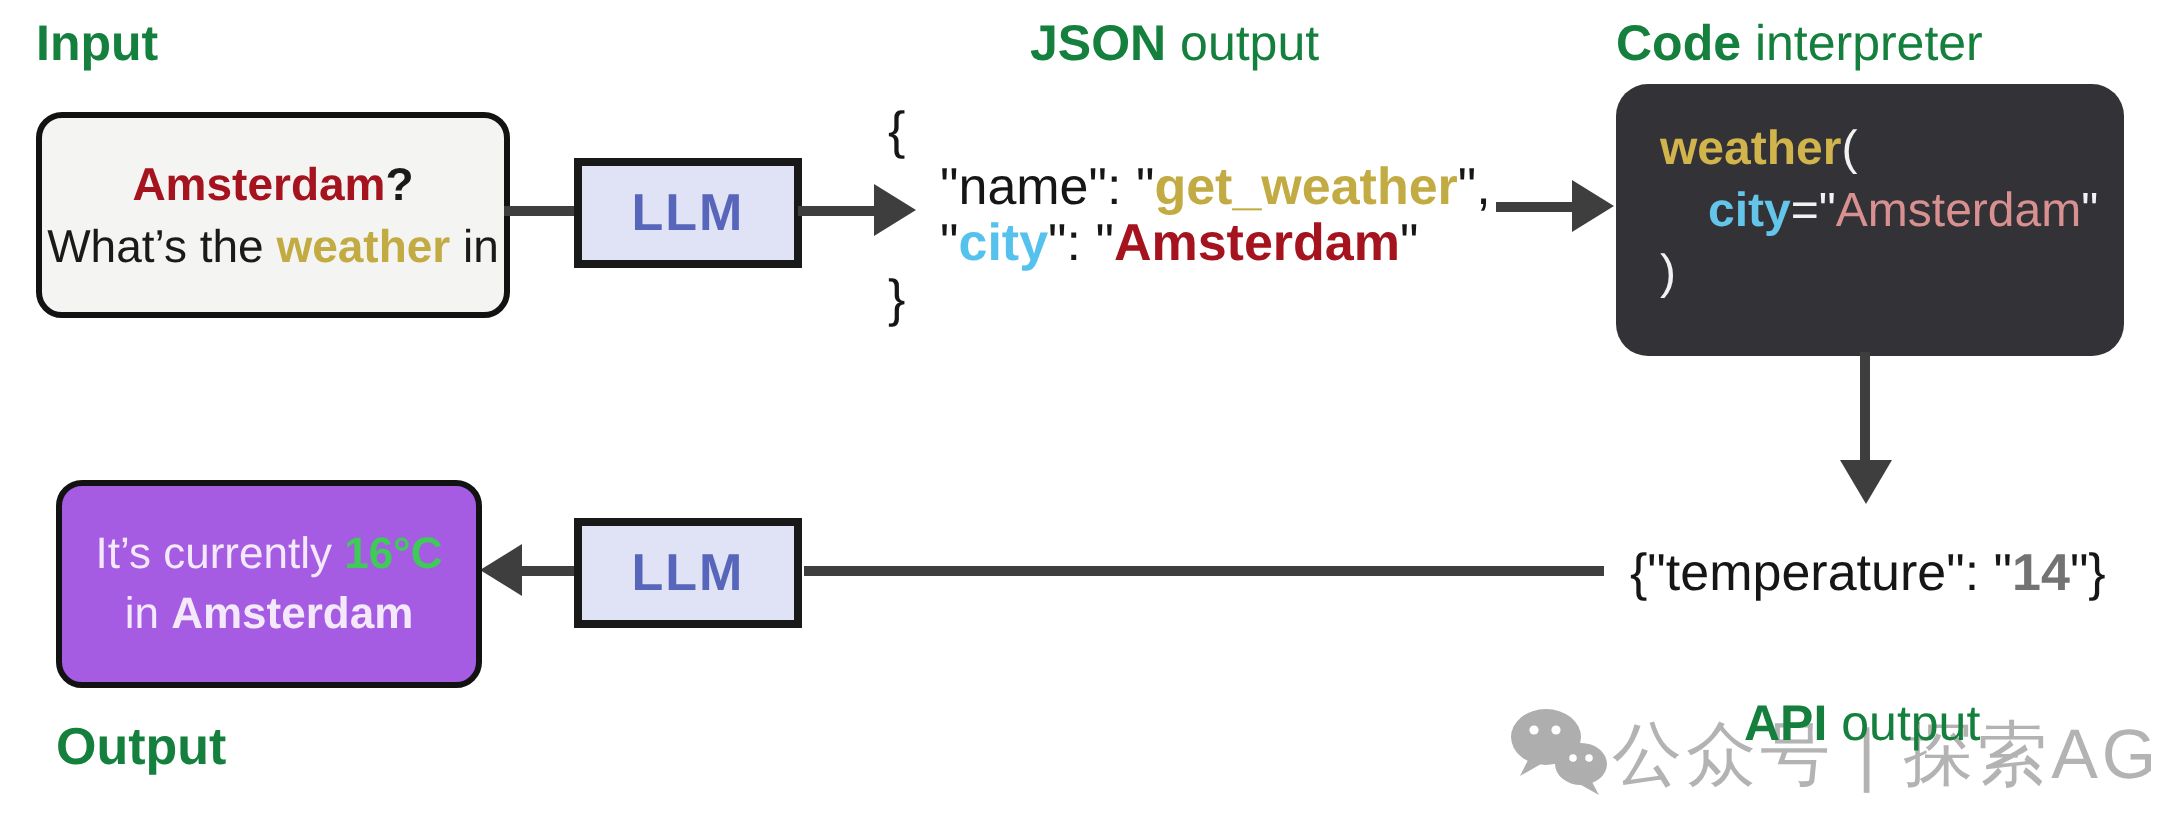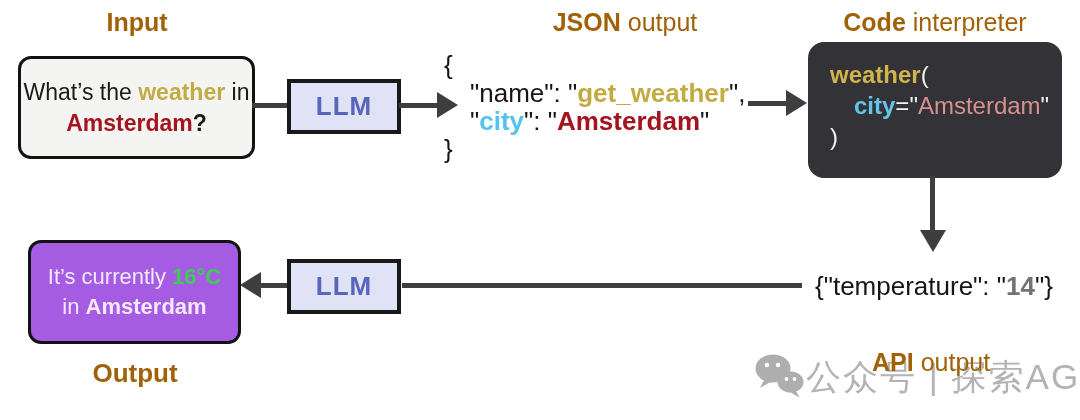--- a/index.html
+++ b/index.html
@@ -1,21 +1,21 @@
 <!DOCTYPE html>
 <html><head>
 <meta charset="utf-8">
 <style>
   html,body { margin:0; padding:0; }
   body {
     width:1080px; height:420px; position:relative; background:#ffffff;
     font-family:"Liberation Sans", sans-serif; overflow:hidden; color:#161616;
   }
   .abs { position:absolute; }
-  .title { font-size:25px; color:#a16207; text-align:center; white-space:nowrap; }
+  .title { font-size:25px; color:#15803d; white-space:nowrap; }
   .title .b { font-weight:700; }
   .bold { font-weight:700; }
 
   
   .input-box {
     left:18px; top:56px; width:231px; height:97px;
     background:#f4f4f2; border:3.5px solid #121212; border-radius:13px;
     display:flex; flex-direction:column; align-items:center; justify-content:center;
     font-size:23px; line-height:31px; color:#1a1a1a; text-align:center;
   }
@@ -60,22 +60,22 @@
   
   .watermark-text { left:806px; top:354px; font-size:35px; color:#b3b3b3; letter-spacing:2px; white-space:nowrap; z-index:1; }
   .api-label { left:862px; top:348px; z-index:2;margin-left:10px; }
 </style>
 </head>
 <body>
 
 <div class="abs title b bold" style="left:18px; top:8px; width:238px;">Input</div>
 
 <div class="abs input-box">
+  <div class="line bold"><span class="red">Amsterdam</span><span style="color:#1a1a1a;">?</span></div>
   <div class="line"><span>What’s the </span><span class="gold">weather</span><span> in</span></div>
-  <div class="line bold"><span class="red">Amsterdam</span><span style="color:#1a1a1a;">?</span></div>
 </div>
 
 <div class="abs h-line" style="left:252px; top:103px; width:36px;"></div>
 
 <div class="abs llm-box" style="left:287px; top:79px;">
   <span>LLM</span>
 </div>
 
 <div class="abs h-line" style="left:399px; top:103px; width:38px;"></div>
 <div class="abs tri-right" style="left:437px; top:92px;"></div>

